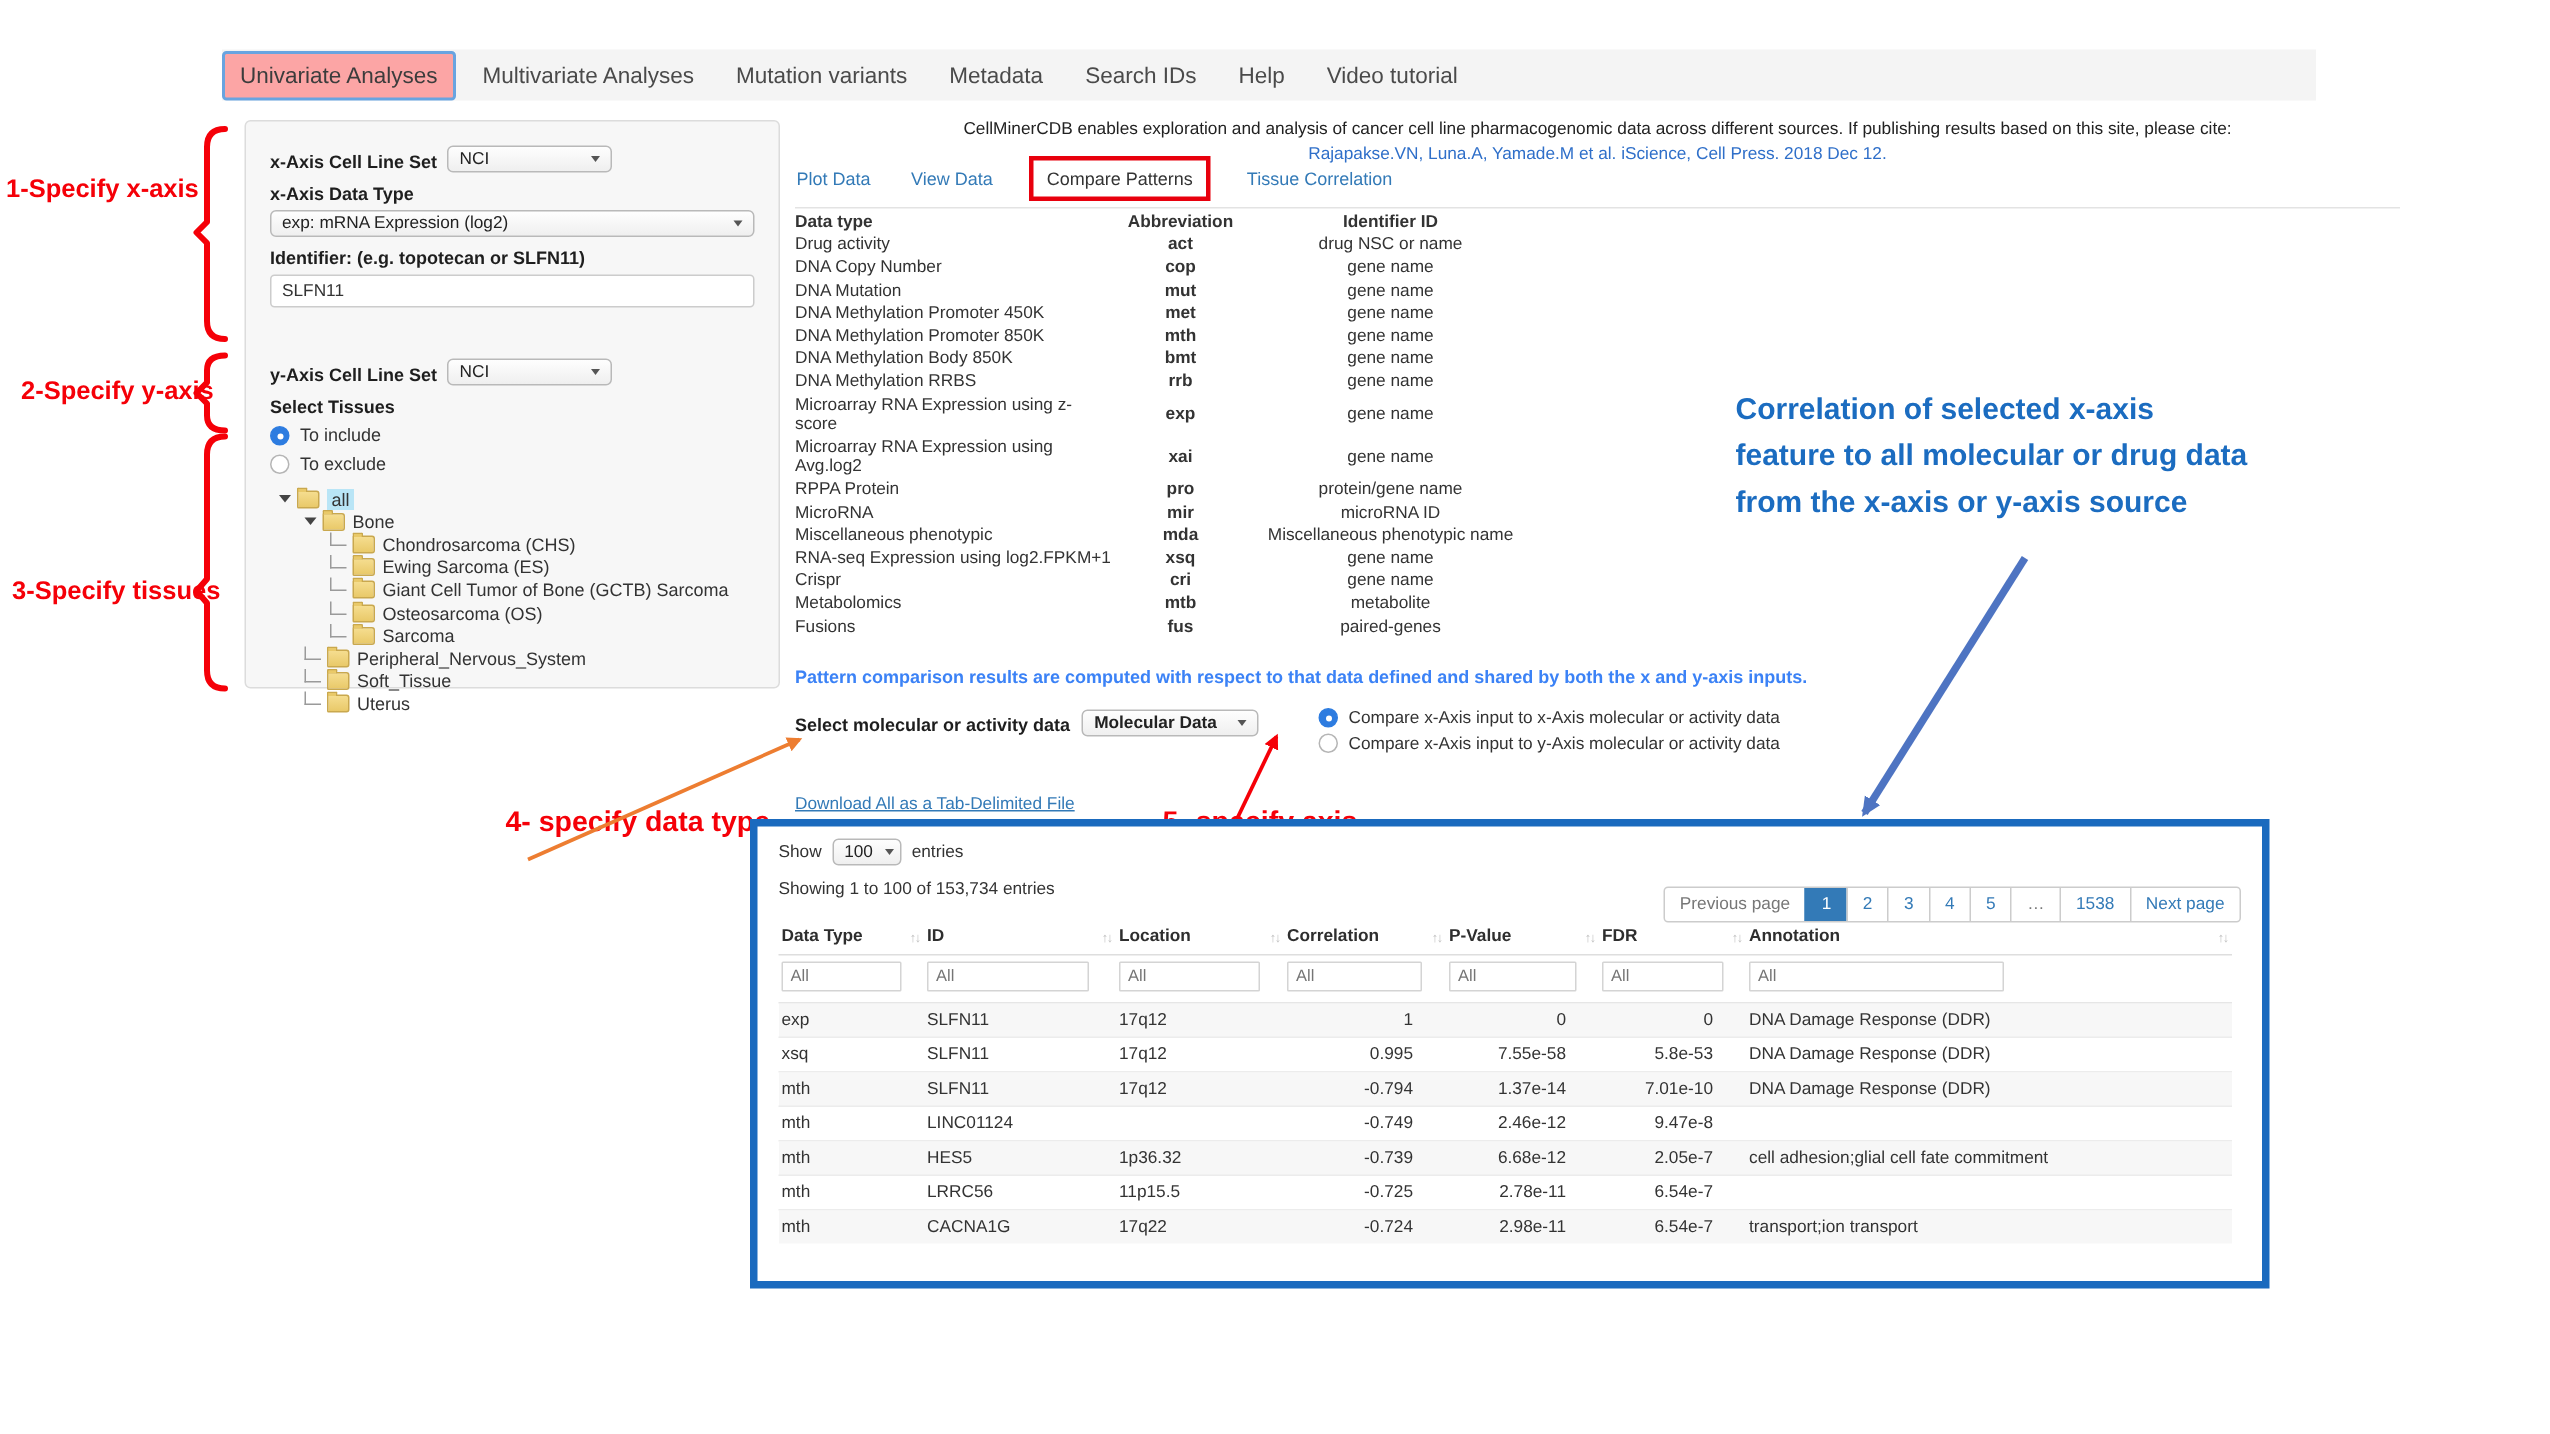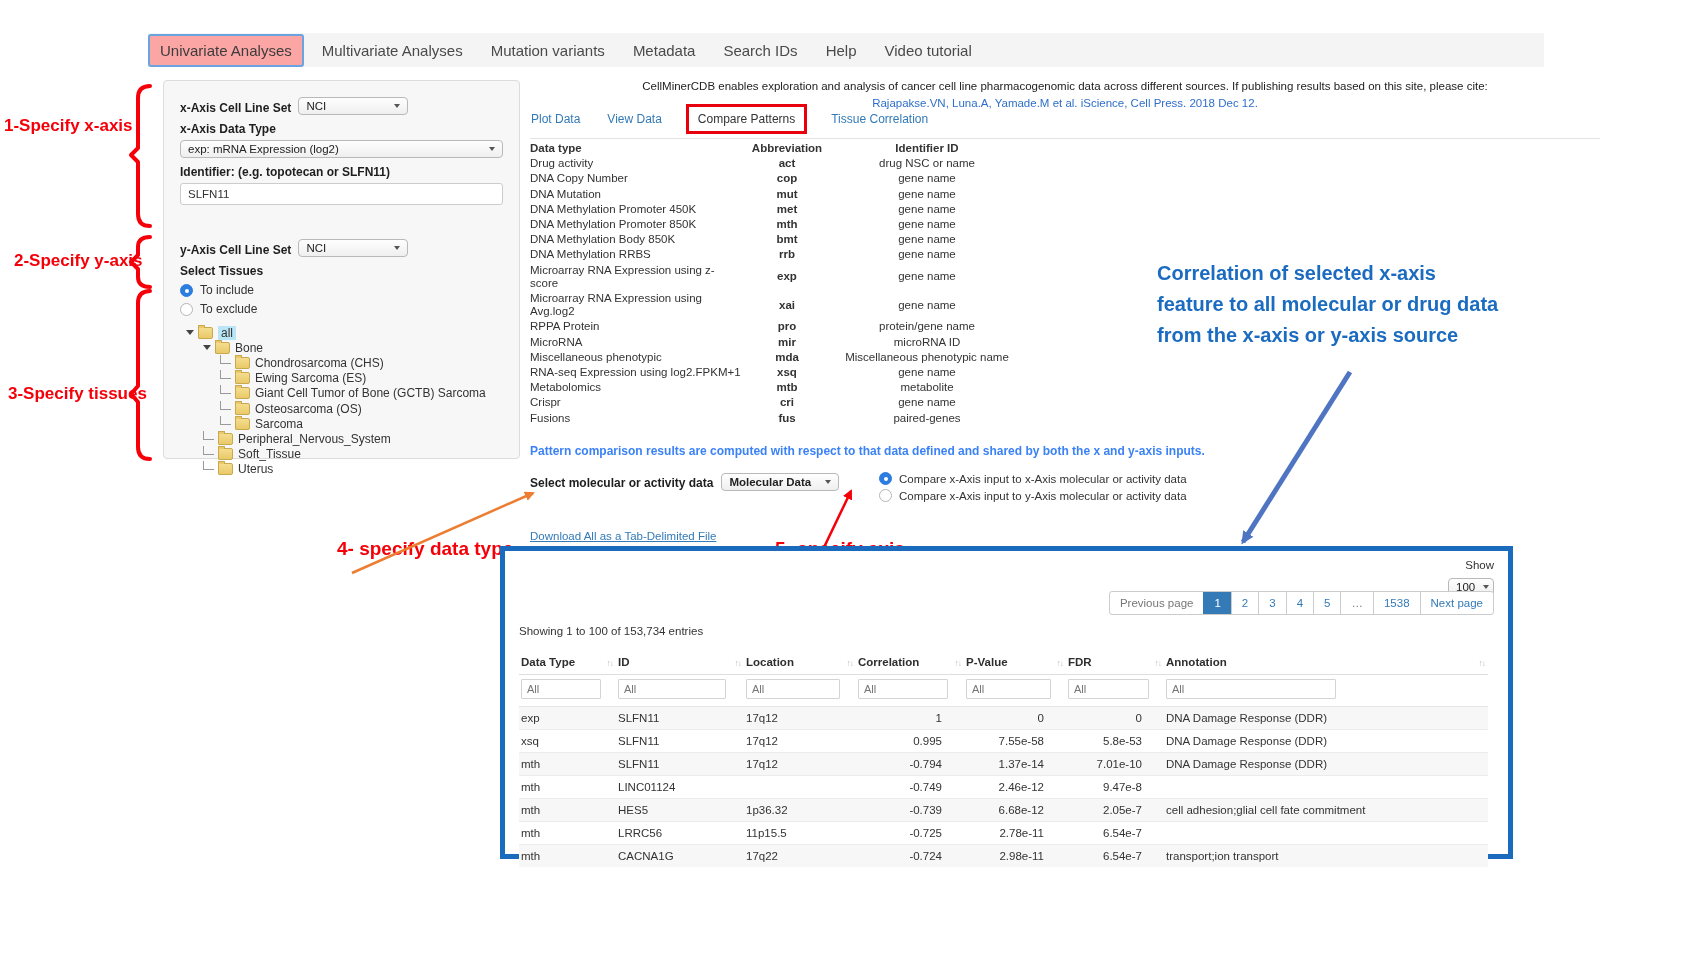--- a/index.html
+++ b/index.html
@@ -71,21 +71,21 @@
   .axis-radios { position:absolute; left:851px; top:468px; font-size:11.5px; }
   .axis-radios .radio-row { margin:4px 0; font-size:11.5px;padding-left:28px; }
   .dl-link { position:absolute; left:530px; top:530px; font-size:11.5px; color:#337ab7; text-decoration:underline; }
 
   .blue-note { position:absolute; left:1157px; top:258px; width:348px; font-size:20px; line-height:31px;
                font-weight:bold; color:#1b6cc0; }
 
   
   .results-box { position:absolute; left:500px; top:546px; width:1013px; height:313px; box-sizing:border-box;
                  border:5px solid #1a6abe; background:#fff; padding:8px 14px; }
-  .show-row { display:flex; align-items:flex-end; gap:7px; font-size:11.5px;flex-direction:column; }
+  .show-row { display:flex; align-items:center; gap:7px; font-size:11.5px; }
   .showing { margin-top:10px; font-size:11.5px; }
   .pagination { position:absolute; right:14px; top:40px; display:inline-flex; border:1px solid #ccc;
                 border-radius:3px; overflow:hidden; background:#fff; font-size:11.5px; }
   .page-btn { padding:5px 10px; border-left:1px solid #ccc; color:#337ab7; white-space:nowrap; }
   .page-btn:first-child { border-left:none; }
   .page-btn.disabled { color:#777; }
   .page-btn.active { background:#337ab7; color:#fff; border-color:#337ab7; }
 
   .res-table { margin-top:13px; border-collapse:collapse; width:969px; font-size:11.5px; table-layout:fixed; }
   .res-table th { text-align:left; font-weight:bold; padding:6px 18px 6px 2px; position:relative;
@@ -311,28 +311,28 @@
           <td class="c-name">Miscellaneous phenotypic</td>
           <td class="c-abbr">mda</td>
           <td class="c-ident">Miscellaneous phenotypic name</td>
         </tr>
         <tr>
           <td class="c-name">RNA-seq Expression using log2.FPKM+1</td>
           <td class="c-abbr">xsq</td>
           <td class="c-ident">gene name</td>
         </tr>
         <tr>
+          <td class="c-name">Crispr</td>
+          <td class="c-abbr">cri</td>
+          <td class="c-ident">gene name</td>
+        </tr>
+        <tr>
           <td class="c-name">Metabolomics</td>
           <td class="c-abbr">mtb</td>
           <td class="c-ident">metabolite</td>
-        </tr>
-        <tr>
-          <td class="c-name">Crispr</td>
-          <td class="c-abbr">cri</td>
-          <td class="c-ident">gene name</td>
         </tr>
         <tr>
           <td class="c-name">Fusions</td>
           <td class="c-abbr">fus</td>
           <td class="c-ident">paired-genes</td>
         </tr>
       </tbody>
   </table>
 
   <div class="pattern-note">Pattern comparison results are computed with respect to that data defined and shared by both the x and y-axis inputs.</div>

